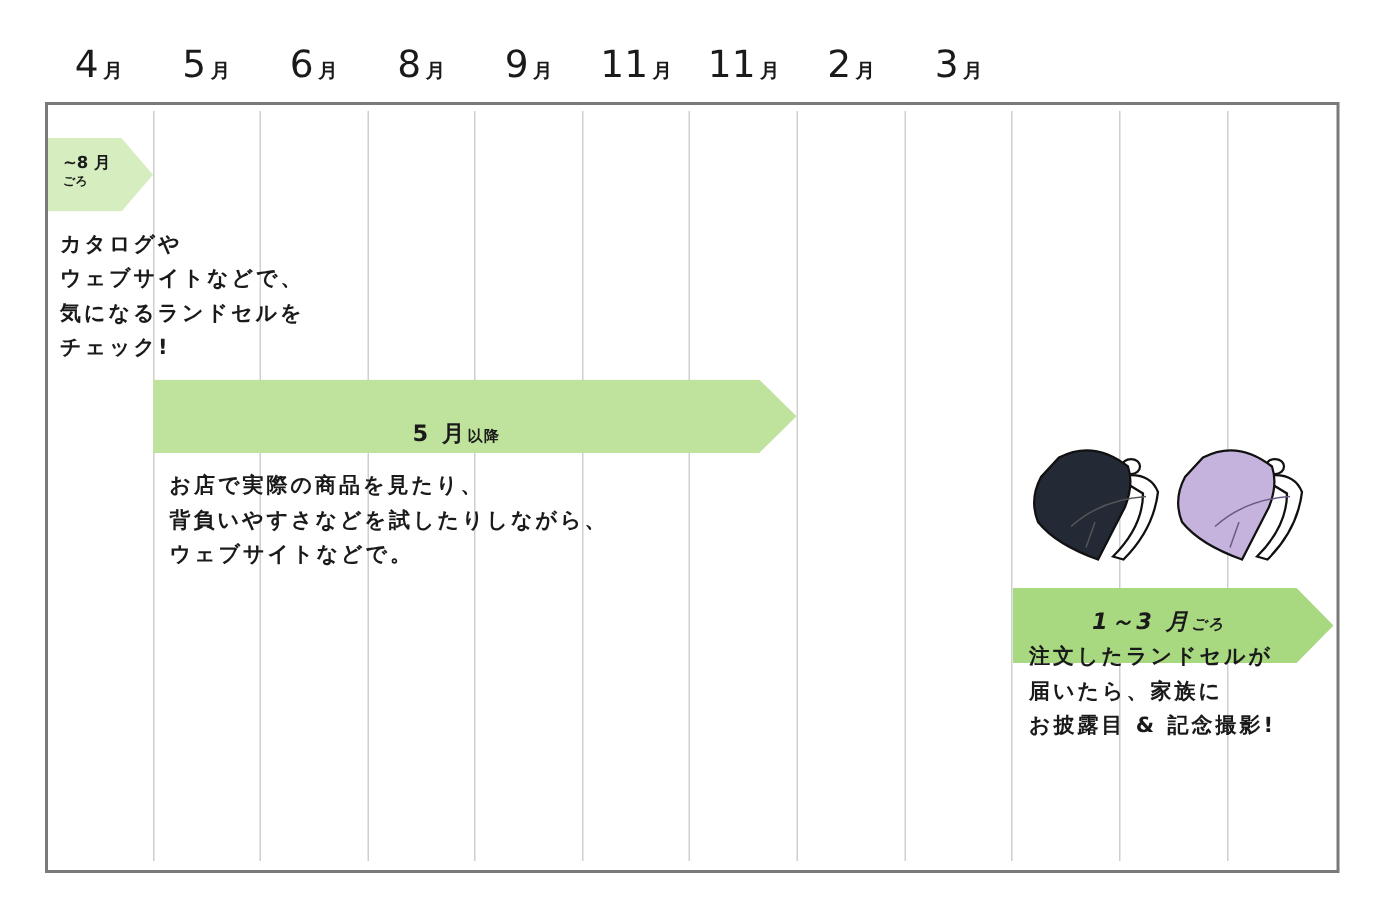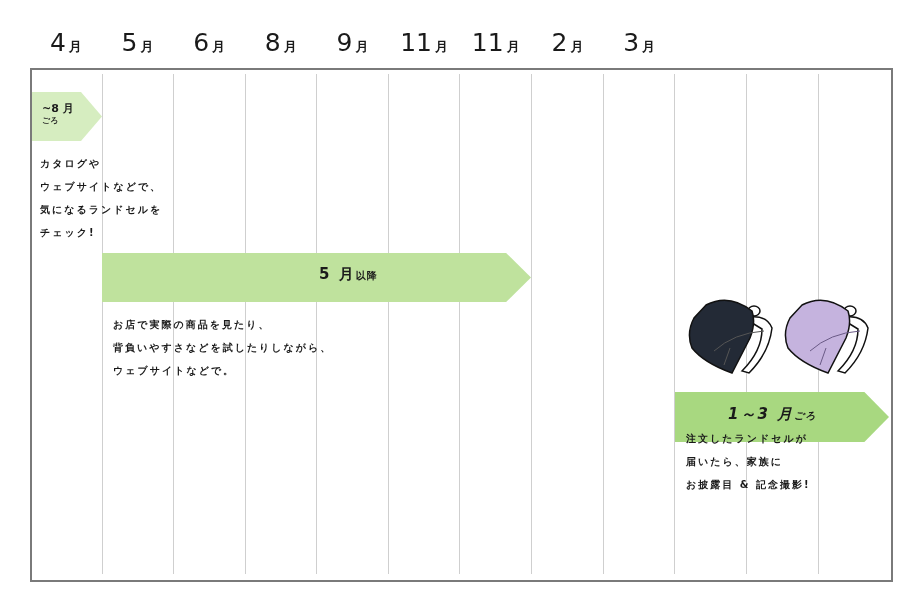--- a/index.html
+++ b/index.html
@@ -17,21 +17,21 @@
     .bar1 { left: 32px; top: 92px; width: 70px; height: 49px;
       clip-path: polygon(0 0, 70% 0, 100% 50%, 70% 100%, 0 100%); background: #d6edc0; }
     .bar2 { left: 102px; top: 253px; width: 429px; height: 49px;
       clip-path: polygon(0 0, 94.2% 0, 100% 50%, 94.2% 100%, 0 100%); background: #bfe29d; }
     .bar3 { left: 675px; top: 392px; width: 214px; height: 50px;
       clip-path: polygon(0 0, 88.5% 0, 100% 50%, 88.5% 100%, 0 100%); background: #a8d880; }
     .bar1-label { position: absolute; left: 42px; top: 103px; font-size: 11px; font-weight: 700; line-height: 12px; }
     .bar1-label .sub { font-size: 8px; font-weight: 600; display: block; }
     .bar-label { position: absolute; font-weight: 700; font-size: 15px; letter-spacing: 2px; }
     .bar-label .sub { font-size: 10px; font-weight: 600; letter-spacing: 1px; }
-    .text { position: absolute; font-size: 10px; font-weight: 700; line-height: 23px; letter-spacing: 2px; white-space: pre-line; }
+    .text { position: absolute; font-size: 14px; font-weight: 700; line-height: 23px; letter-spacing: 2px; white-space: pre-line; }
     .bag { position: absolute; }
   </style>
 </head>
 <body>
 
 <div class="months">
   <div class="month"><span class="num">4</span><span class="unit">月</span></div>
   <div class="month"><span class="num">5</span><span class="unit">月</span></div>
   <div class="month"><span class="num">6</span><span class="unit">月</span></div>
   <div class="month"><span class="num">8</span><span class="unit">月</span></div>
@@ -60,21 +60,21 @@
 <div class="bar1-label">
   <span>~8 月</span>
   <span class="sub">ごろ</span>
 </div>
 <div class="text" style="left:40px; top:152px;">カタログや
 ウェブサイトなどで、
 気になるランドセルを
 チェック!</div>
 
 <div class="bar bar2"></div>
-<div class="bar-label" style="left:275px; top:265px;margin-left:44px;">
+<div class="bar-label" style="left:275px; top:280px;">
   <span>5 月</span><span class="sub">以降</span>
 </div>
 <div class="text" style="left:113px; top:313px;">お店で実際の商品を見たり、
 背負いやすさなどを試したりしながら、
 ウェブサイトなどで。</div>
 
 <svg class="bag" style="left:684px; top:293px;" width="95" height="85" viewBox="0 0 95 85">
   <ellipse cx="70" cy="18" rx="6" ry="5" fill="#fff" stroke="#111" stroke-width="1.5"></ellipse>
   <path d="M60 25 Q82 20 88 35 Q85 60 65 80 L58 78 Q78 58 78 36 Z" fill="#fff" stroke="#111" stroke-width="1.5"></path>
   <path d="M22 12 Q45 0 68 18 Q72 30 66 45 L48 80 Q20 70 8 55 Q2 40 10 25 Z" fill="#232a36" stroke="#111" stroke-width="1.5"></path>

